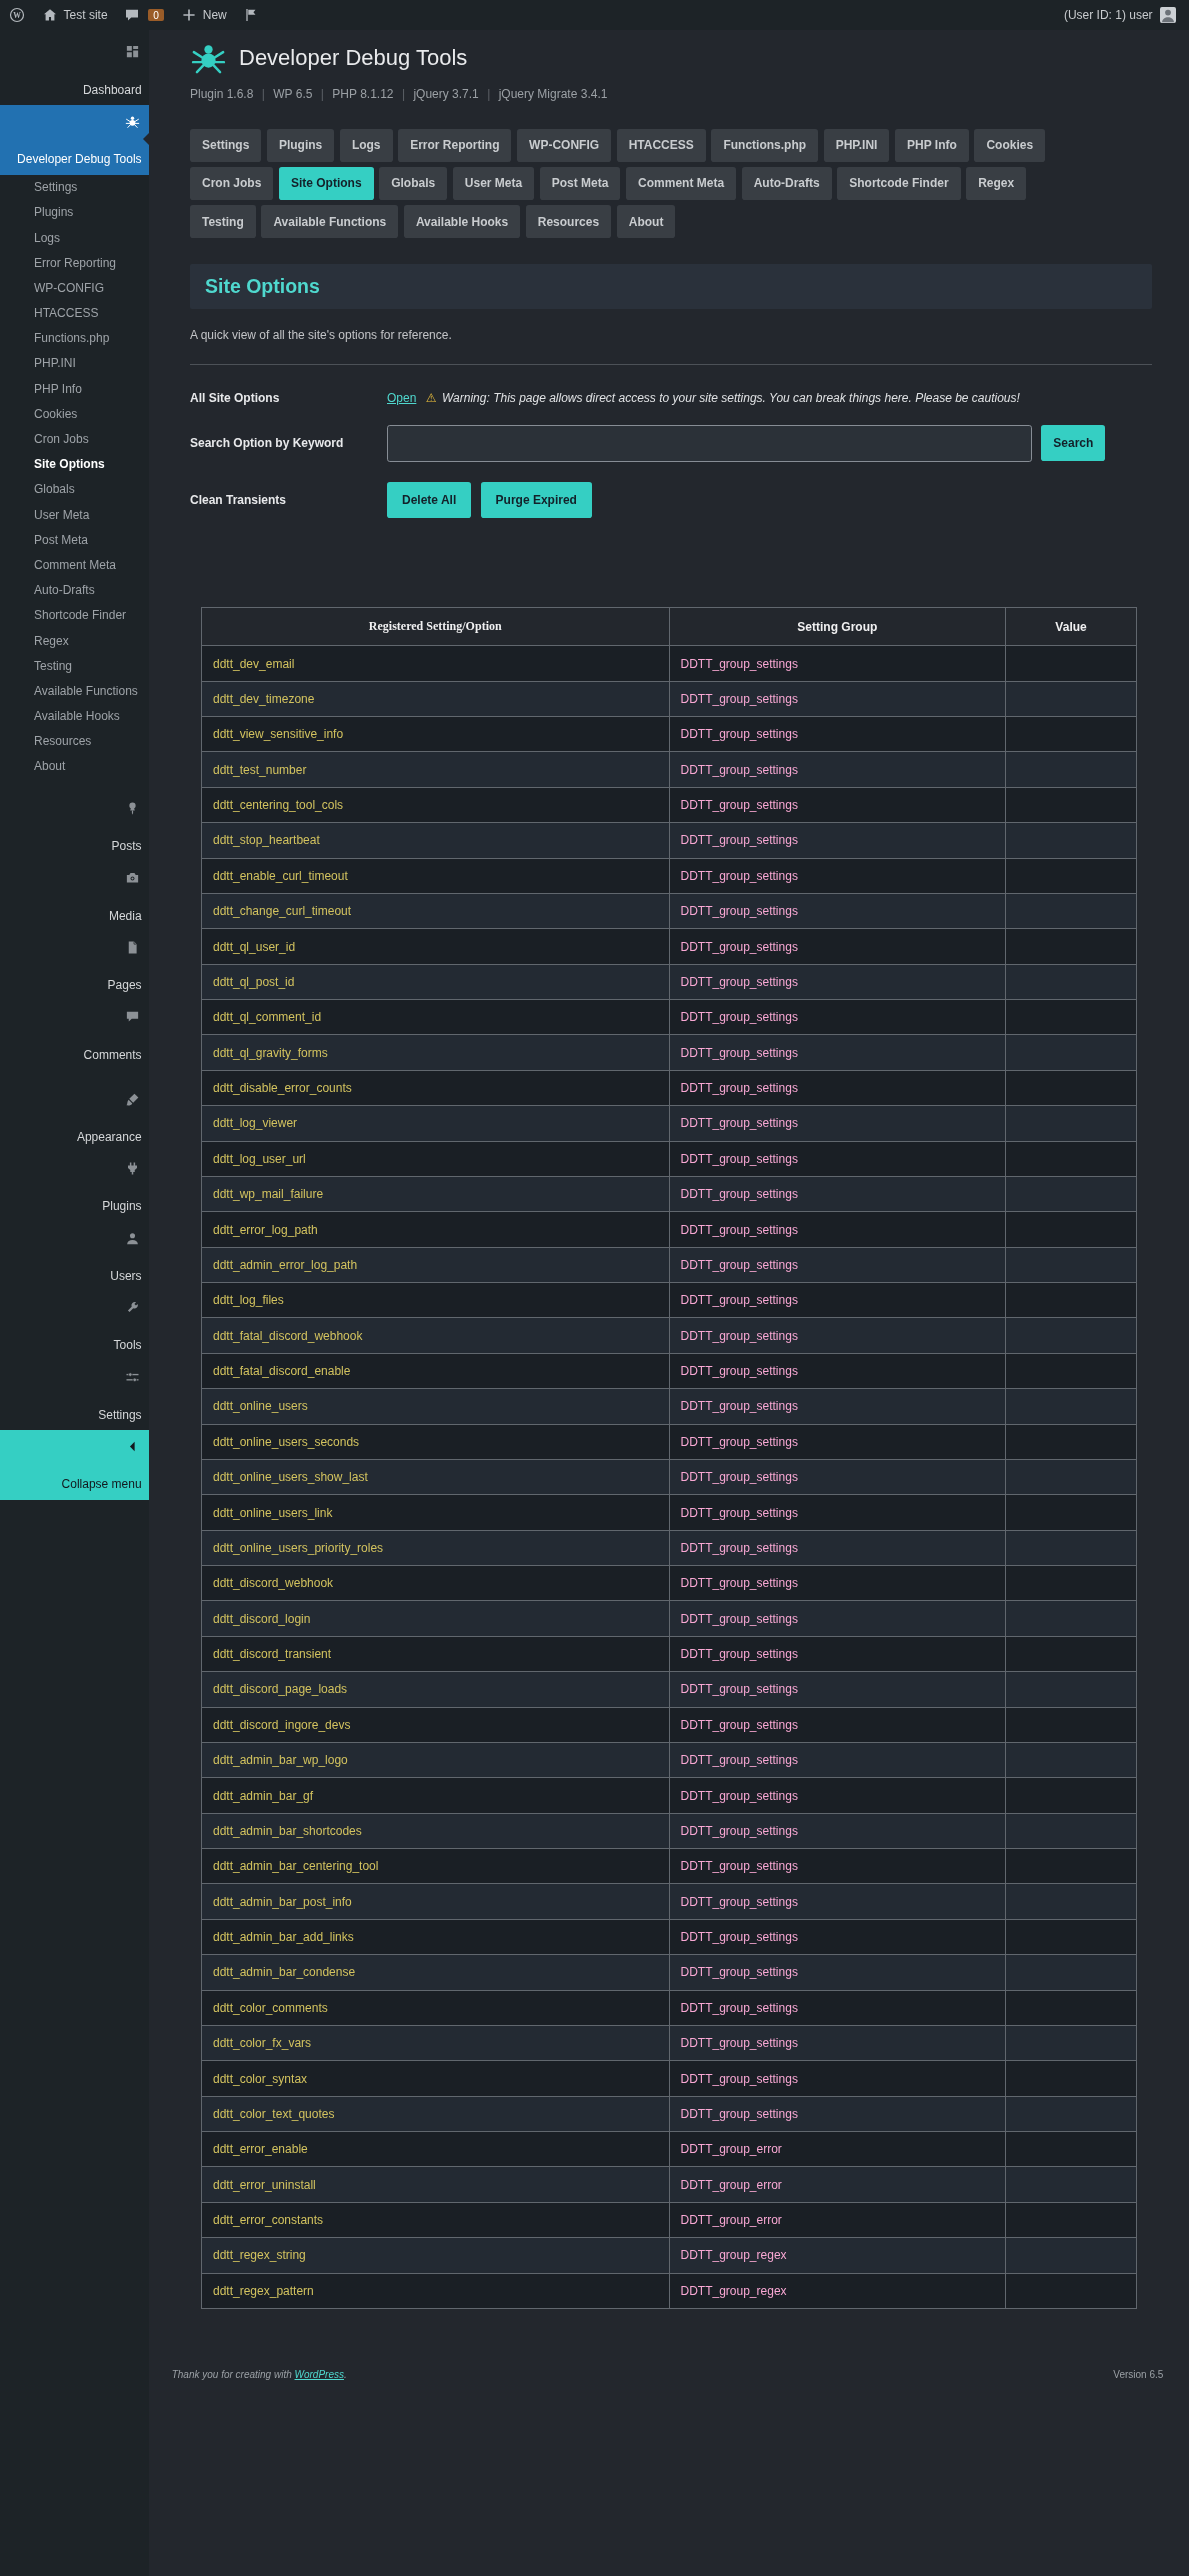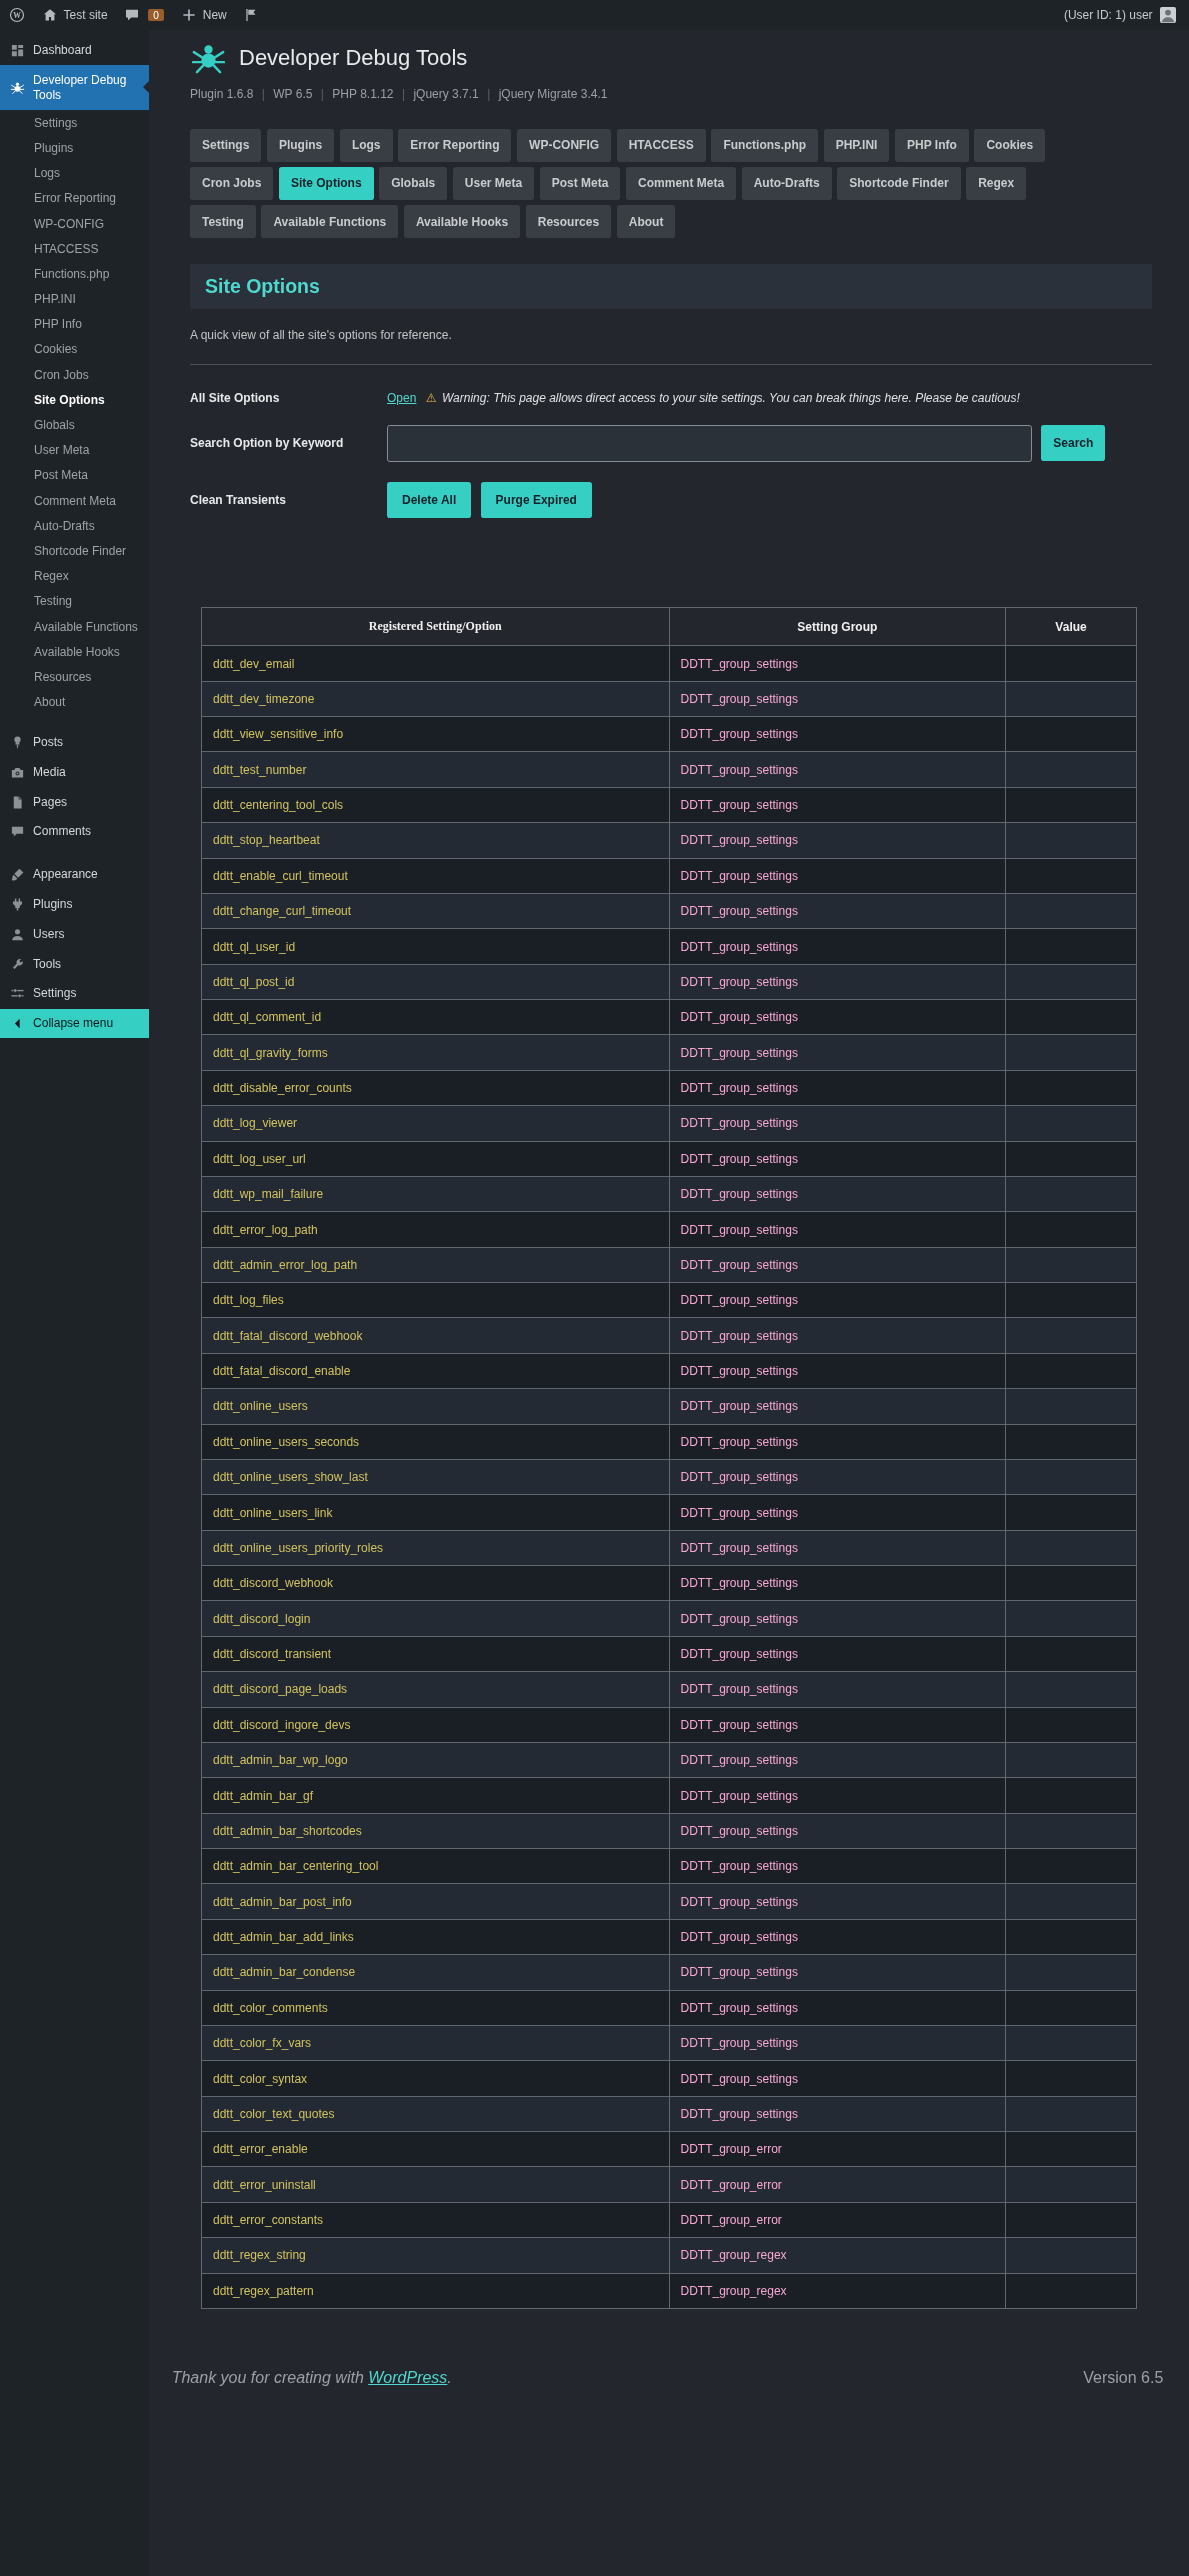--- a/index.html
+++ b/index.html
@@ -24,22 +24,22 @@
   .ab-badge { background:#9a5c28; color:#fff; font-size:10.2px; min-width:16.7px; text-align:center; padding:0.9px 3.7px; border-radius:1.9px; margin-left:1.9px; }
   .ab-right { display:flex; align-items:center; gap:7.4px; }
   .avatar { width:16px; height:16px; border-radius:1.9px; background:#ccd0d4; color:#50575e; display:inline-flex; align-items:center; justify-content:center; overflow:hidden; }
 
   
   #sidebar {
     position:absolute; top:30px; left:0; bottom:0; width:149px;
     background:#1d2327; padding:5.6px 0 56px; font-size:12px;
   }
   .menu-item {
-    display:flex; align-items:center; gap:7px;
-    padding:7.4px 7.4px 7.4px 8.4px; color:#d6d8da; cursor:pointer; line-height:1.25;
+    display:flex; align-items:flex-end; gap:22px;
+    padding:7.4px 7.4px 7.4px 8.4px; color:#d6d8da; cursor:pointer; line-height:1.25;flex-direction:column;
   }
   .mi-icon { width:17.7px; flex:0 0 17.7px; display:flex; align-items:center; justify-content:center; color:#8c9196; }
   .mi-icon svg { width:15px; height:15px; }
   .menu-item.active { background:#2271b1; color:#fff; position:relative; }
   .menu-item.active .mi-icon { color:#fff; }
   .menu-item.active::after {
     content:""; position:absolute; right:0; top:50%; margin-top:-6.5px;
     border:6.5px solid transparent; border-right-color:#23272d;
   }
   .submenu-item { padding:5.6px 9.3px 5.6px 34px; color:#9ea3a8; cursor:pointer; }
@@ -102,21 +102,21 @@
   .options-table th:nth-child(3) { width:14%; }
   .options-table td { padding:10.2px 11px; }
   td.c-name  { color:#d3c35f; }
   td.c-group { color:#f9a8d4; }
   tbody tr:nth-child(odd)  { background:#1a1f25; }
   tbody tr:nth-child(even) { background:#232a33; }
 
   #footer {
     display:flex; justify-content:space-between; align-items:center;
     margin:45px -15px 0 -22px; padding:15px 3.7px 22px 3.7px;
-    color:#9ba0a5; font-size:16px;
+    color:#9ba0a5; font-size:10px;
   }
   .footer-left { font-style:italic; }
   .footer-left a { color:#4fd8ce; text-decoration:underline; cursor:pointer; }
 </style>
 </head>
 <body>
 
 <div id="adminbar">
   <div class="ab-left">
     <span class="ab-item">

